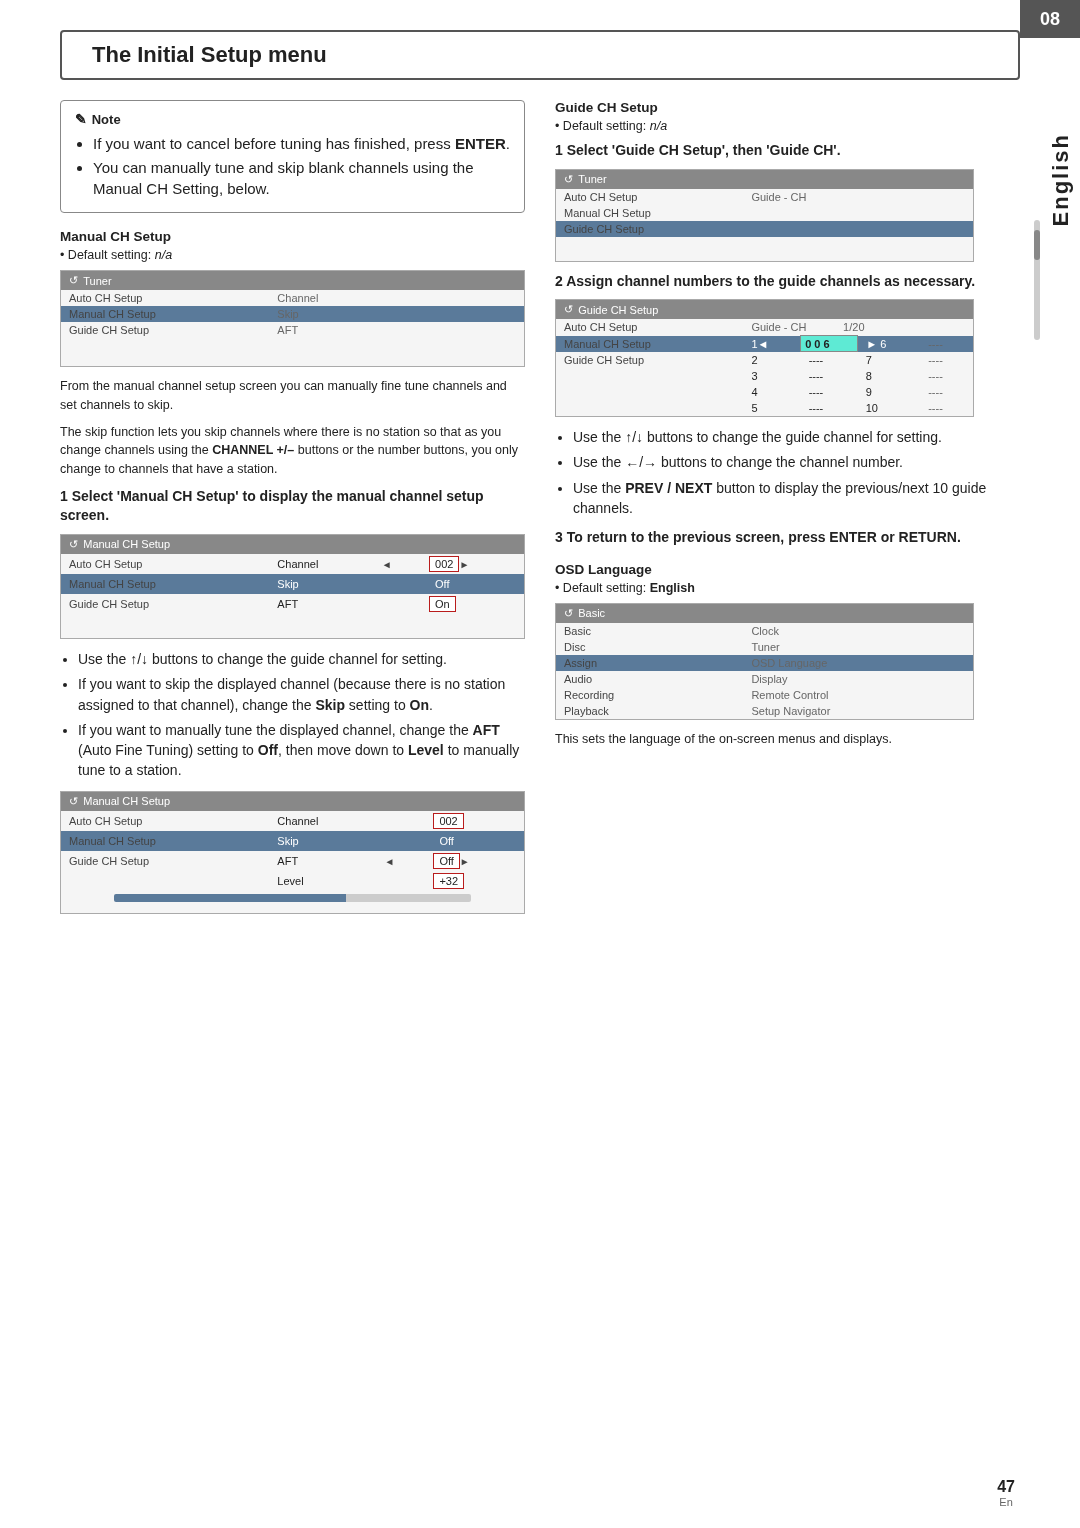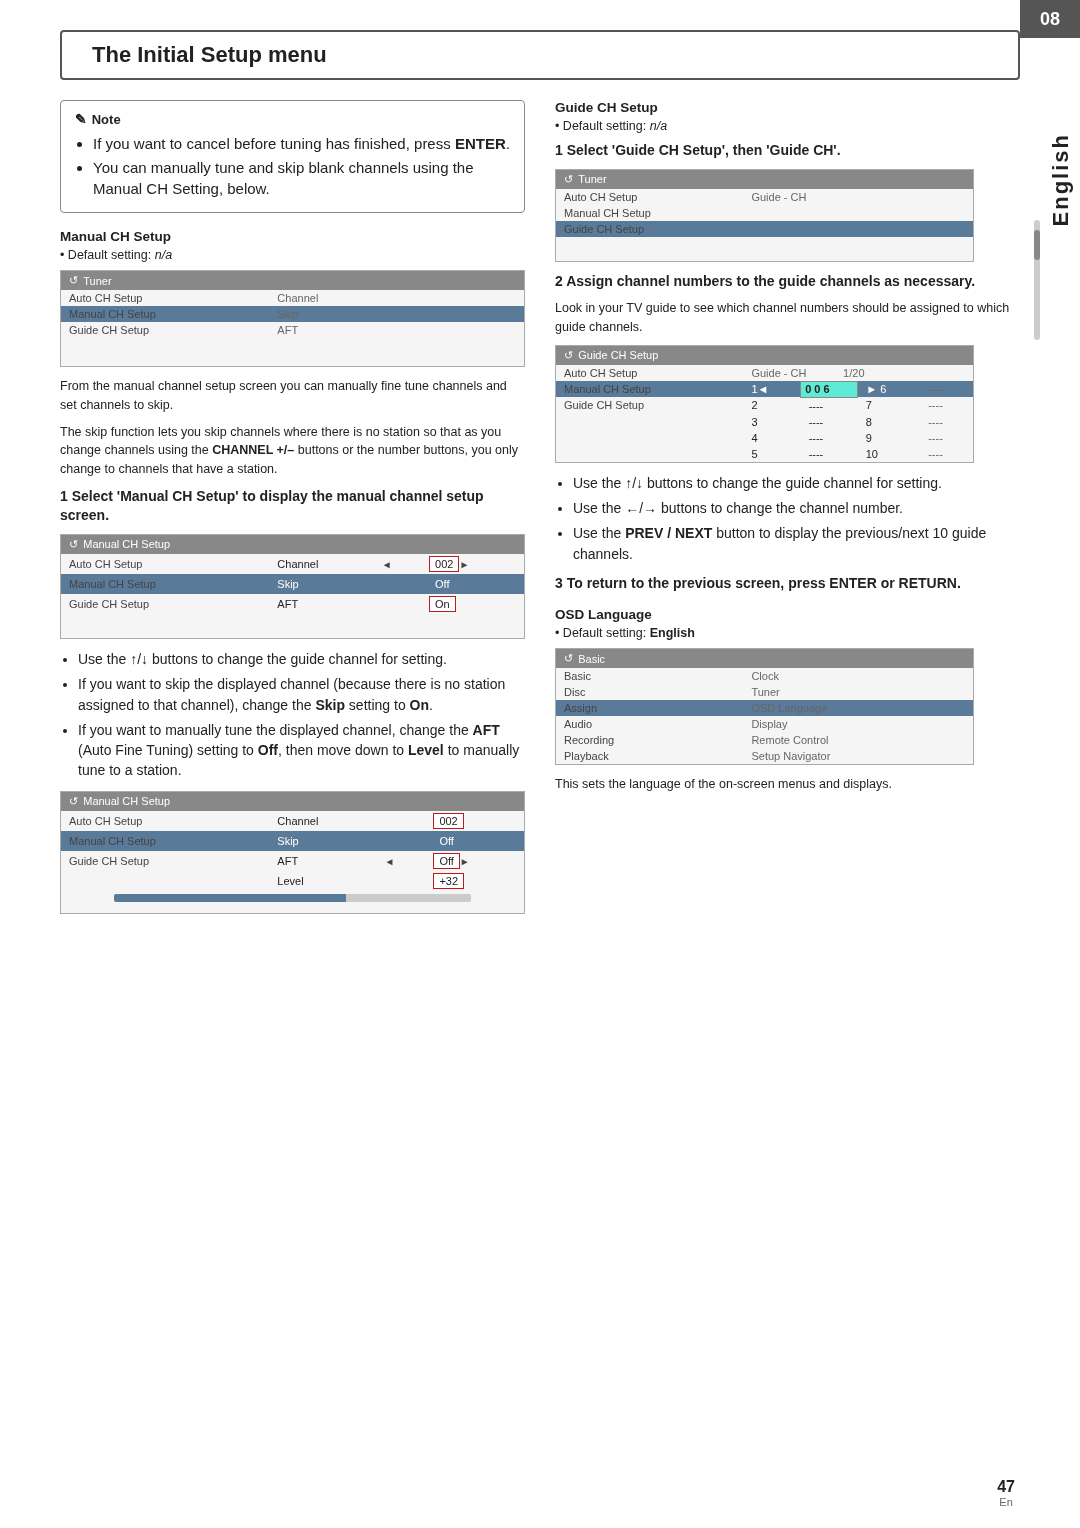--- a/index.html
+++ b/index.html
@@ -445,21 +445,20 @@
                 <td colspan="2" style="height:12px"></td>
               </tr>
           <tr>
                 <td colspan="2" style="height:12px"></td>
               </tr>
         </tbody>
           </table>
       </div>
 
       <p class="step-heading"><b>2   Assign channel numbers to the guide channels as necessary.</b></p>
-      <p class="body-text">Look in your TV guide to see which channel numbers should be assigned to which guide channels.</p>
 
       <div class="tuner-table" style="width:90%">
         <div class="table-header">
           <span>↺</span>
           <span>Guide CH Setup</span>
         </div>
         <table>
           <tbody>
               <tr>
             <td style="width:38%">Auto CH Setup</td>

